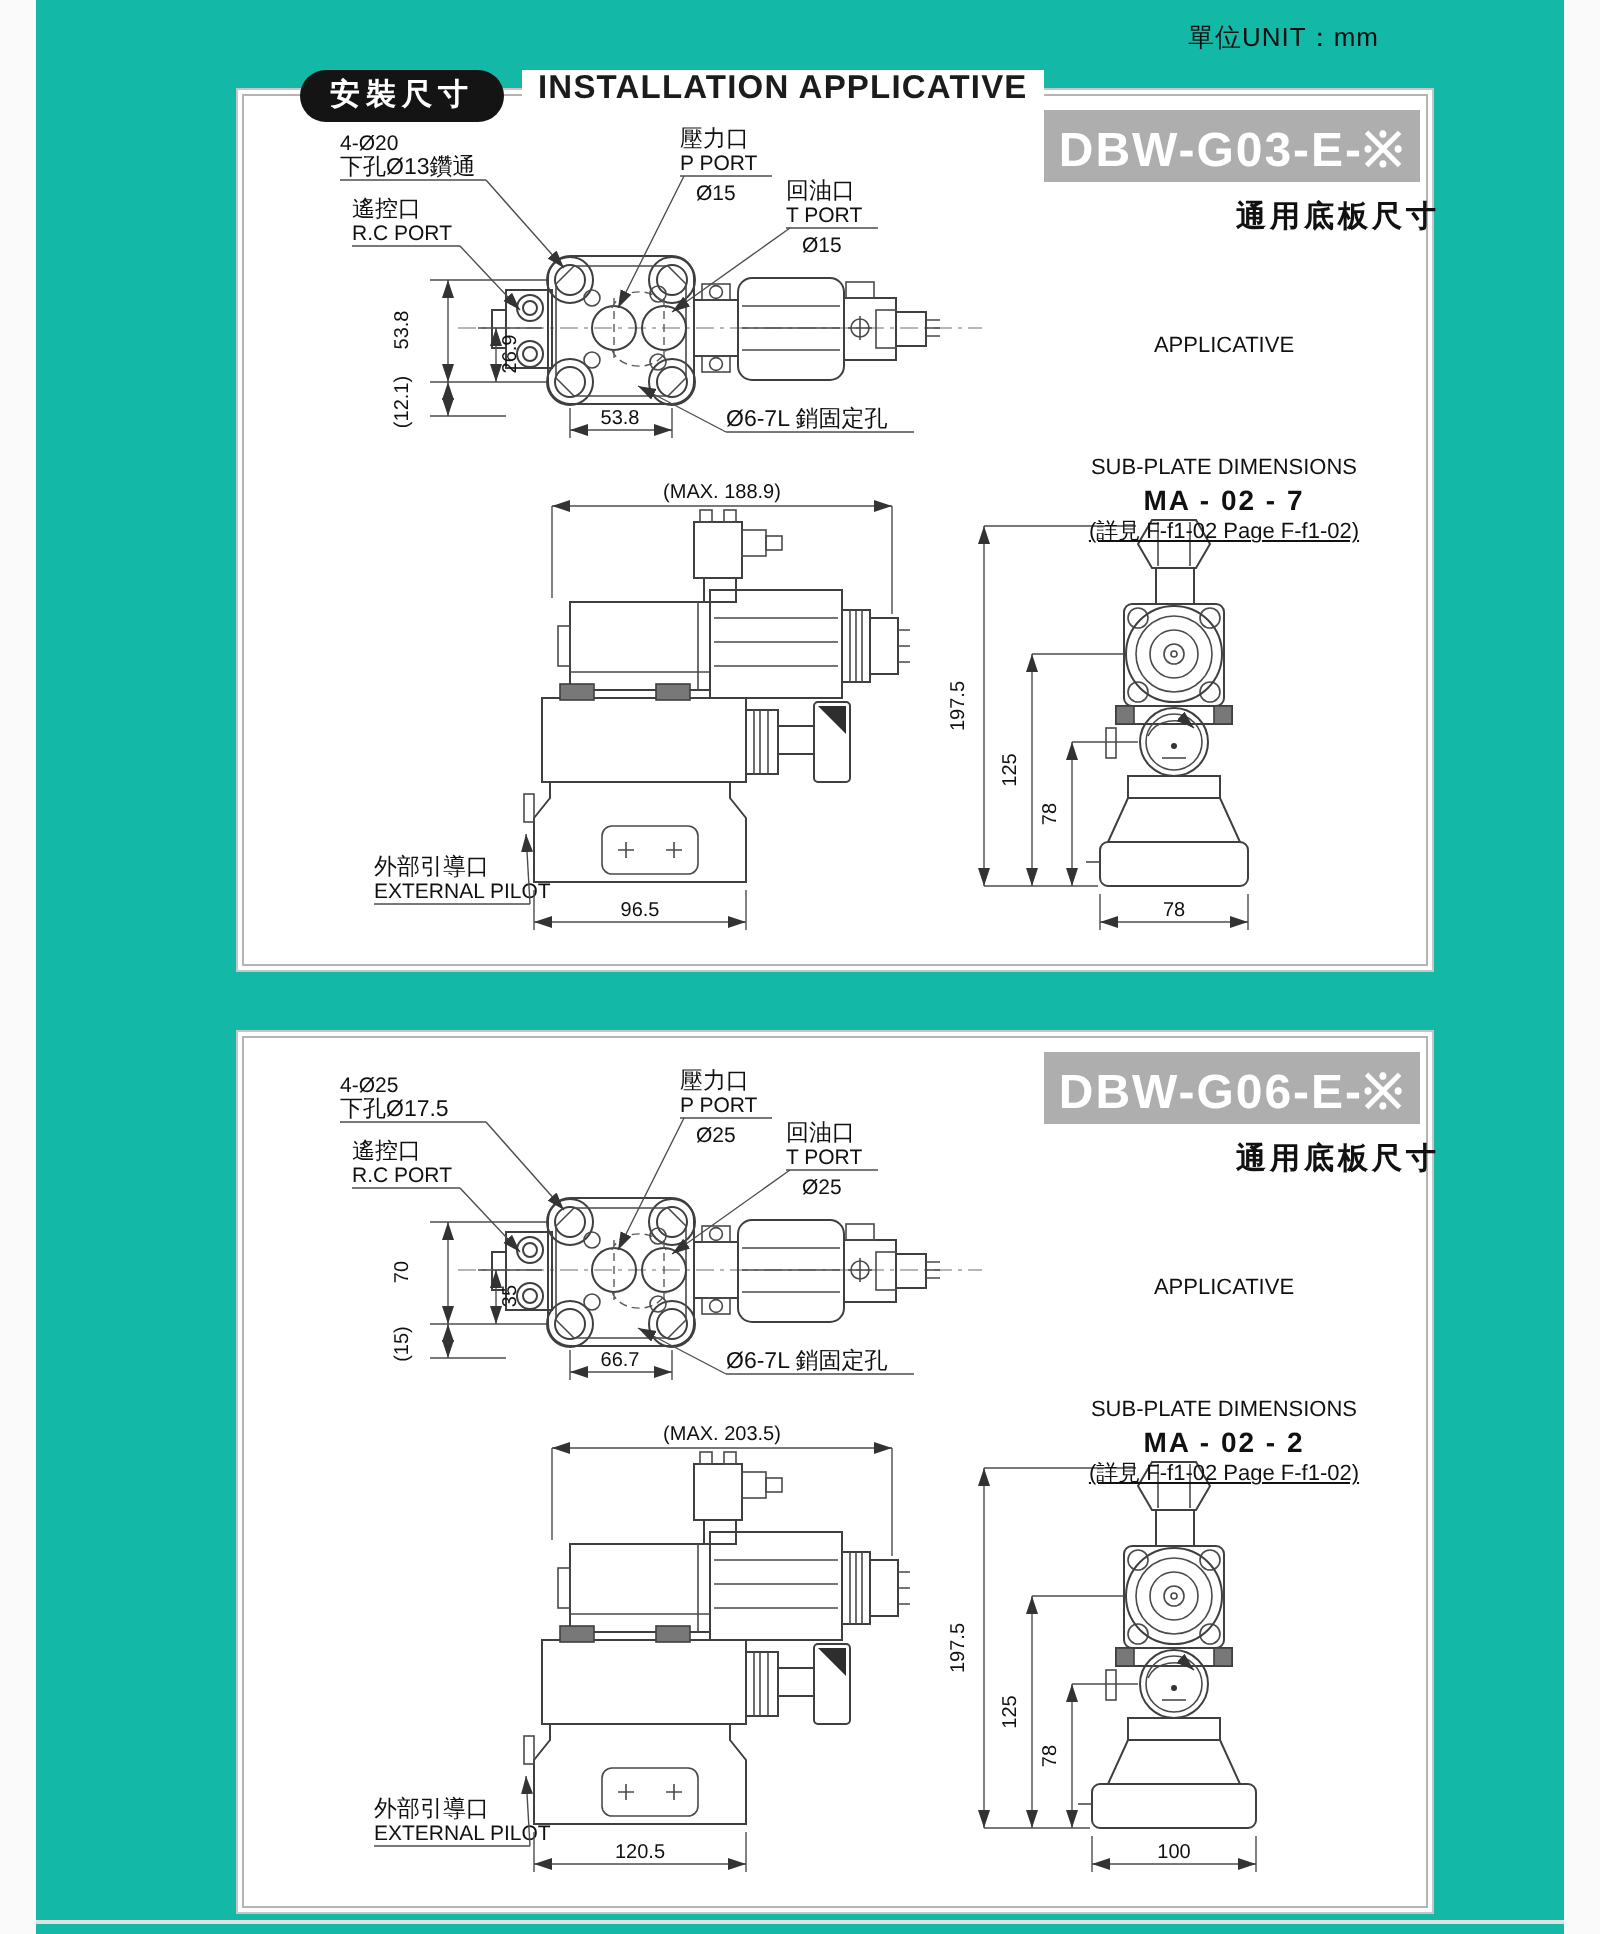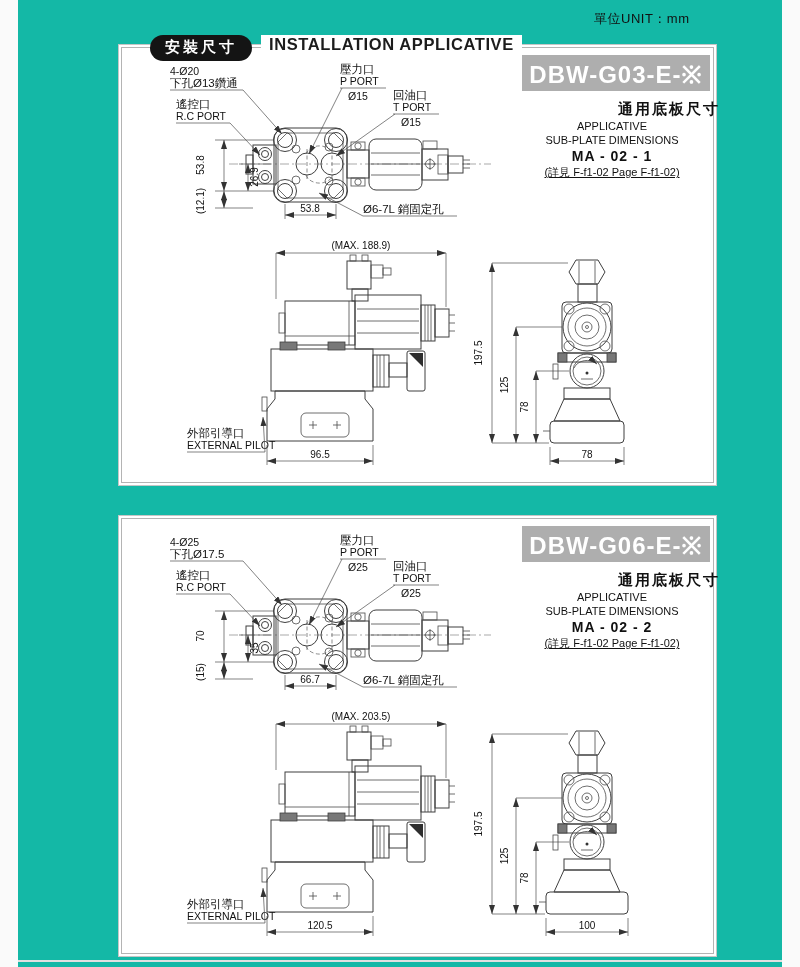--- a/index.html
+++ b/index.html
@@ -22,21 +22,21 @@
   .panel::after { content:""; position:absolute; inset:2px; border:1px solid #b4b4b4; pointer-events:none; }
   #panel1 { top:44px; height:440px; }
   #panel2 { top:515px; height:440px; }
   .banner {
     position:absolute; left:403px; top:10px; width:188px; height:36px; z-index:3;
     background:var(--banner_bg,#aeaeae); color:#fff; display:flex; align-items:center; justify-content:center;
     font-size:24px; font-weight:bold; letter-spacing:1px; transform-origin:center; white-space:nowrap;text-align:center;
   }
   .subplate { position:absolute; left:385px; top:54px; width:216px; text-align:center; line-height:1.3; z-index:2; }
   .sp-zh  { font-size:15px; font-weight:bold; letter-spacing:2px;text-align:right; }
-  .sp-en  { font-size:11px; }
+  .sp-en  { font-size:11px;margin-top:47px; }
   .sp-code{ font-size:14px; font-weight:bold; letter-spacing:1px; }
   .sp-ref { font-size:11px;text-decoration:underline; }
   .tv { position:absolute; left:38px;  top:18px; }
   .sv { position:absolute; left:48px;  top:194px; }
   .fv { position:absolute; left:348px; top:196px; }
   .bottom-strip { position:absolute; left:0; top:960px; width:800px; height:2px; background:#e0e0e0; }
   
   svg .ln  { fill:none; stroke:#3f3f3f; stroke-width:1; }
   svg .lnt { fill:none; stroke:#4a4a4a; stroke-width:0.8; }
   svg .dk  { fill:#787878; stroke:#3f3f3f; stroke-width:0.8; }
@@ -60,21 +60,21 @@
     <span class="pill">安裝尺寸</span>
     <span class="title-en">INSTALLATION APPLICATIVE</span>
   </div>
 
   <div class="panel" id="panel1">
     <div class="banner">DBW-G03-E-※</div>
     <div class="subplate">
       <div class="sp-zh">通用底板尺寸</div>
       <div class="sp-en">APPLICATIVE</div>
       <div class="sp-en">SUB-PLATE DIMENSIONS</div>
-      <div class="sp-code">MA - 02 - 1</div>
+      <div class="sp-code">MA - 02 - 7</div>
       <div class="sp-ref">(詳見 F-f1-02  Page F-f1-02)</div>
     </div>
 
     <svg class="tv" width="340" height="172" viewBox="0 0 340 172">
       <defs>
         <marker id="te0" markerWidth="10" markerHeight="7" refX="9" refY="3" orient="auto" markerUnits="userSpaceOnUse">
             <path d="M0,0 9,3 0,6Z" fill="#333"></path>
           </marker>
         <marker id="ts0" markerWidth="10" markerHeight="7" refX="0" refY="3" orient="auto" markerUnits="userSpaceOnUse">
             <path d="M9,0 0,3 9,6Z" fill="#333"></path>

